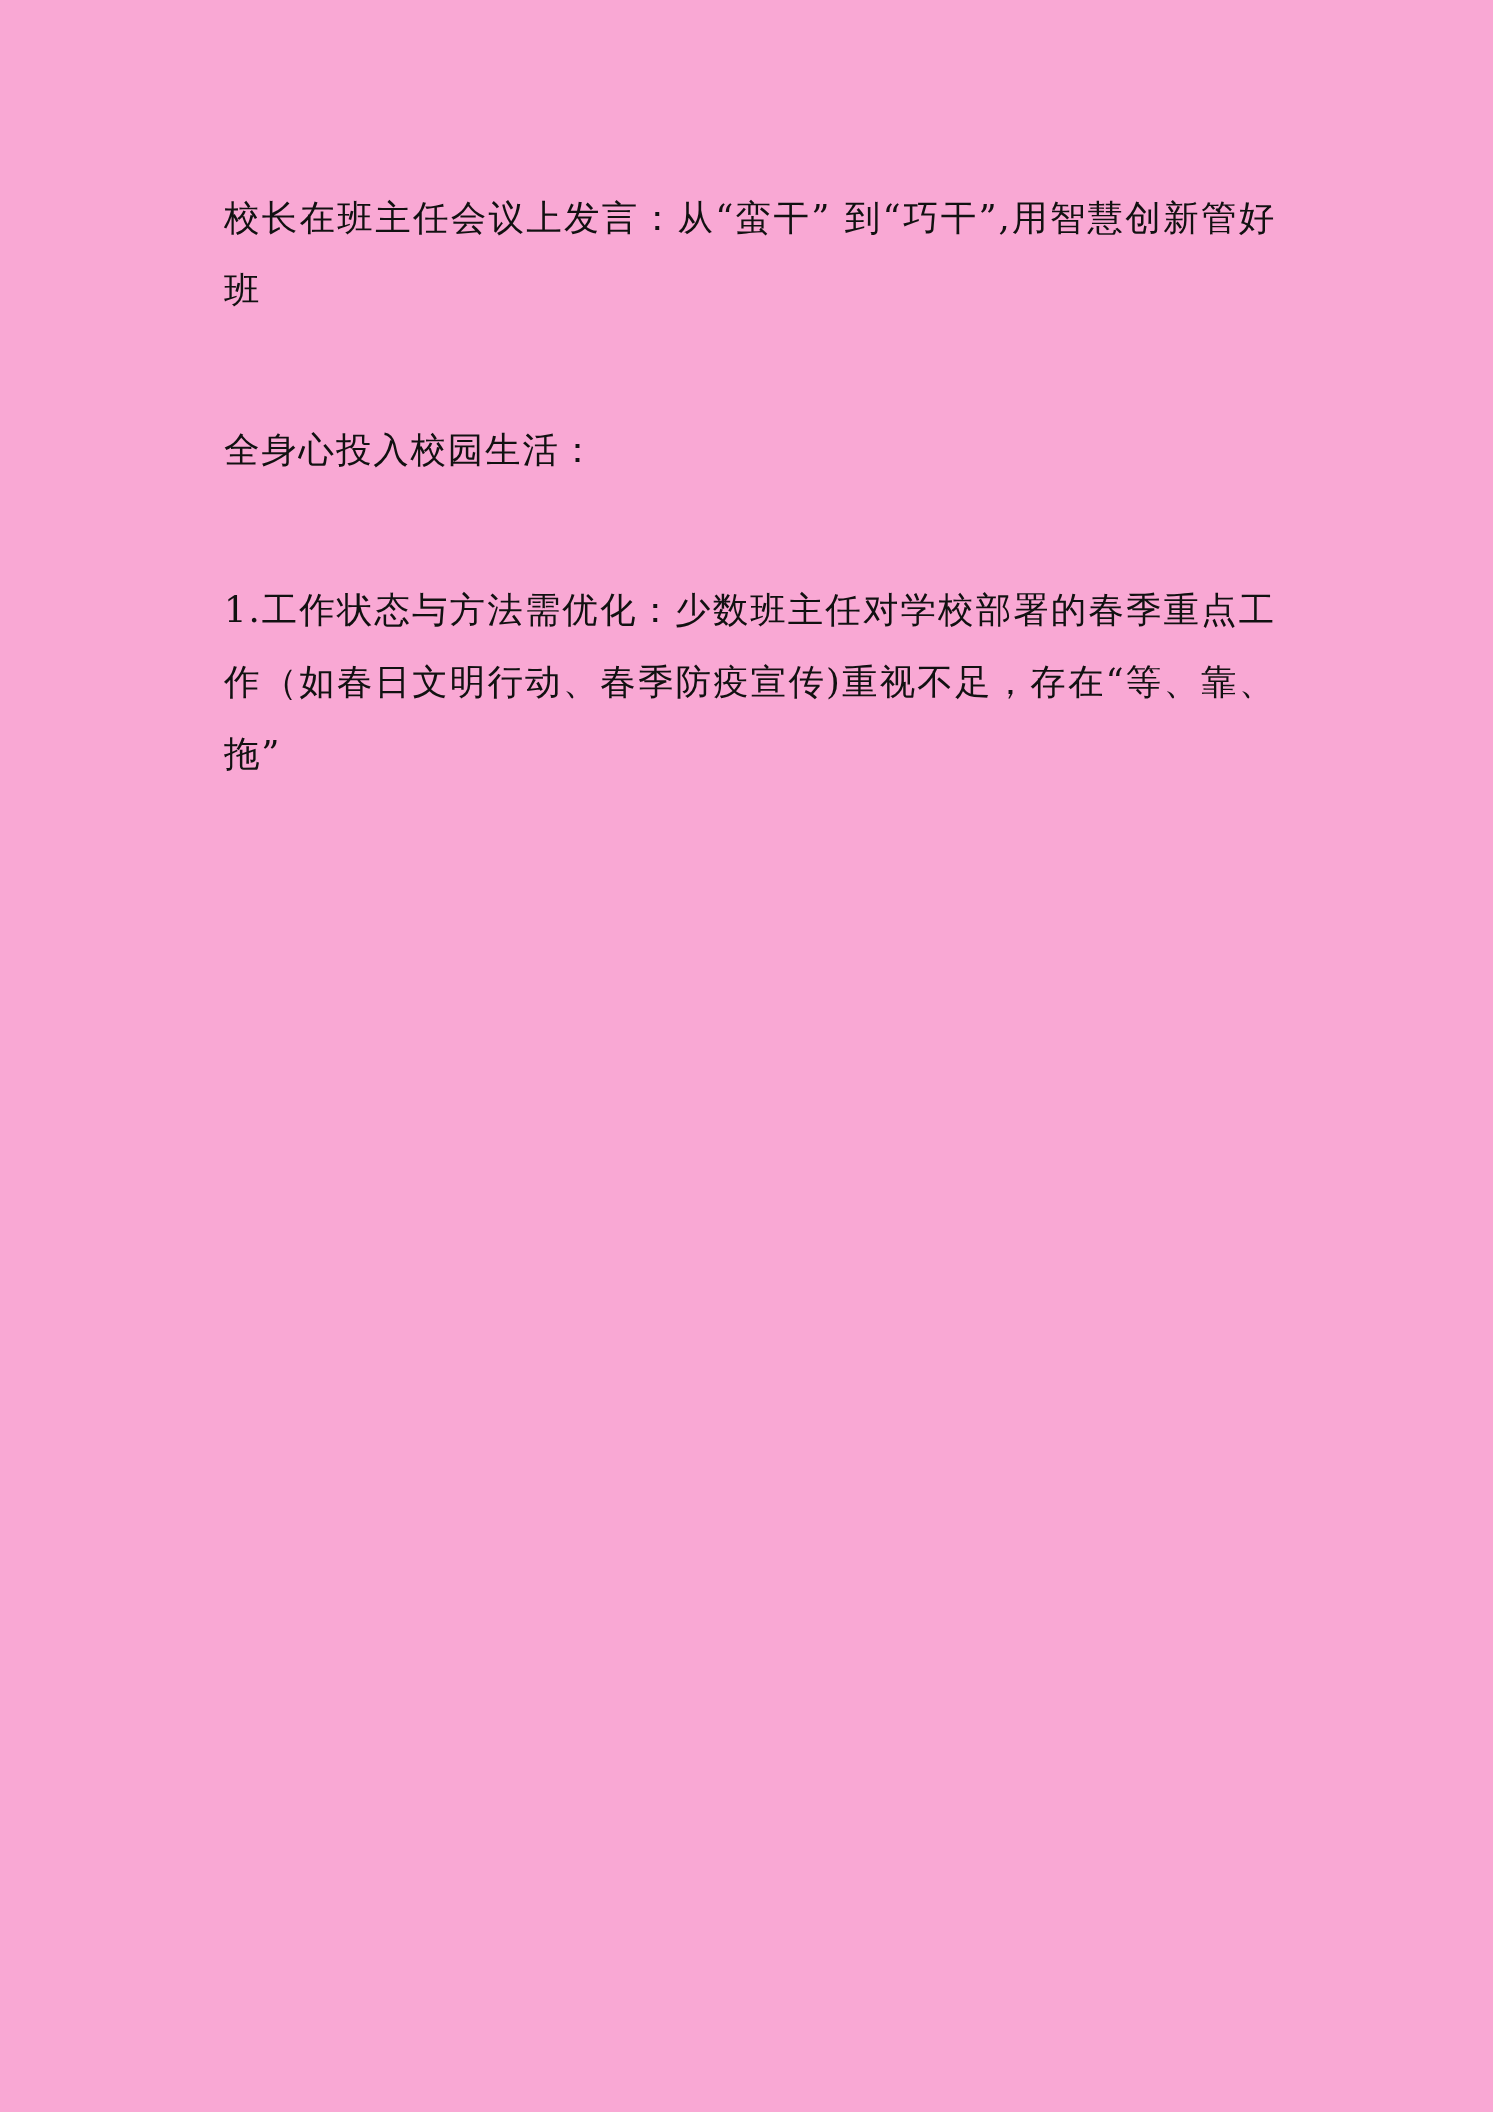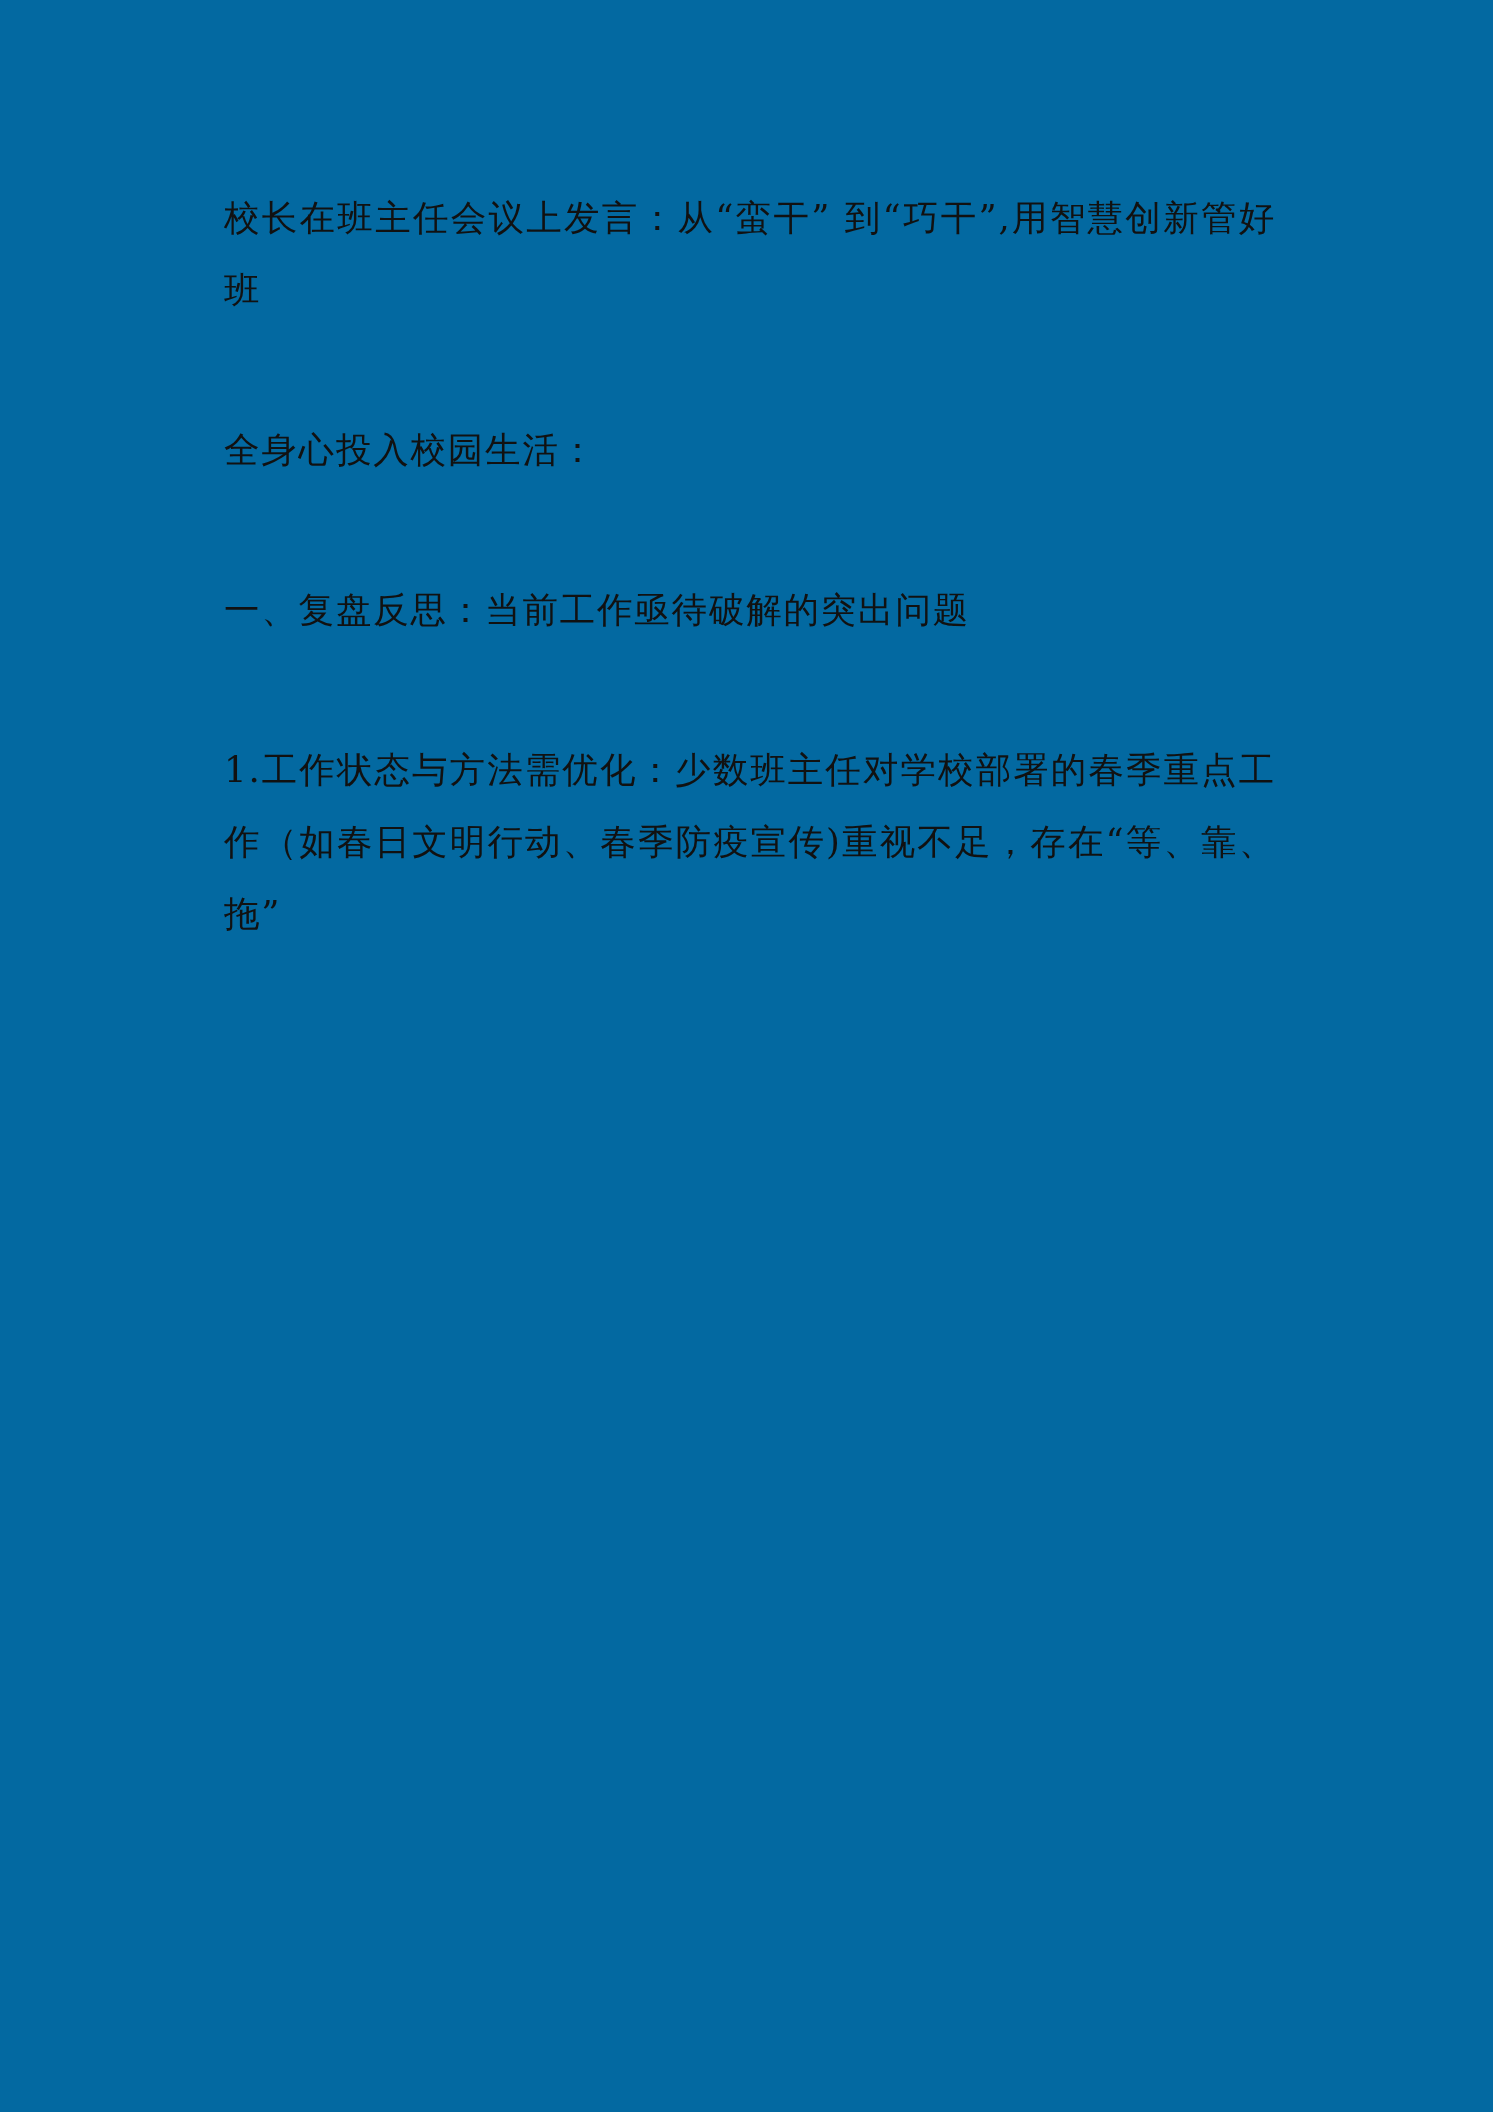--- a/index.html
+++ b/index.html
@@ -1,30 +1,29 @@
 <!DOCTYPE html>
 <html><head>
 <meta charset="utf-8">
 <style>
   html, body { margin: 0; padding: 0; background: #ffffff; }
   body { width: 1493px; height: 2112px; position: relative; overflow: hidden; }
   .page {
-    position: absolute; left: 0; top: 0; width: 1493px; height: 2112px; background: #0369a1;
+    position: absolute; left: 0; top: 0; width: 1493px; height: 2112px; background: #f9a8d4;
     font-family: "DejaVu Serif", "Liberation Serif", serif; color: #111;
   }
   .content { position: absolute; left: 224px; top: 182px; width: 1052px; }
   p { margin: 0; font-size: 35.5px; line-height: 72px; letter-spacing: 1.8px; text-align: justify; }
   .title { margin-bottom: 88px; }
   .greeting { margin-bottom: 88px; }
   .para { margin-bottom: 88px; }
   .heading { margin-bottom: 88px; }
 </style>
 </head>
 <body>
 
 <div class="page">
   <div class="content">
     <p class="title">校长在班主任会议上发言：从“蛮干” 到“巧干”,用智慧创新管好班</p>
     <p class="greeting">全身心投入校园生活：</p>
-    <p class="heading">一、复盘反思：当前工作亟待破解的突出问题</p>
     <p class="item">1.工作状态与方法需优化：少数班主任对学校部署的春季重点工作（如春日文明行动、春季防疫宣传)重视不足，存在“等、靠、拖”</p>
   </div>
 </div>
 
 </body></html>

